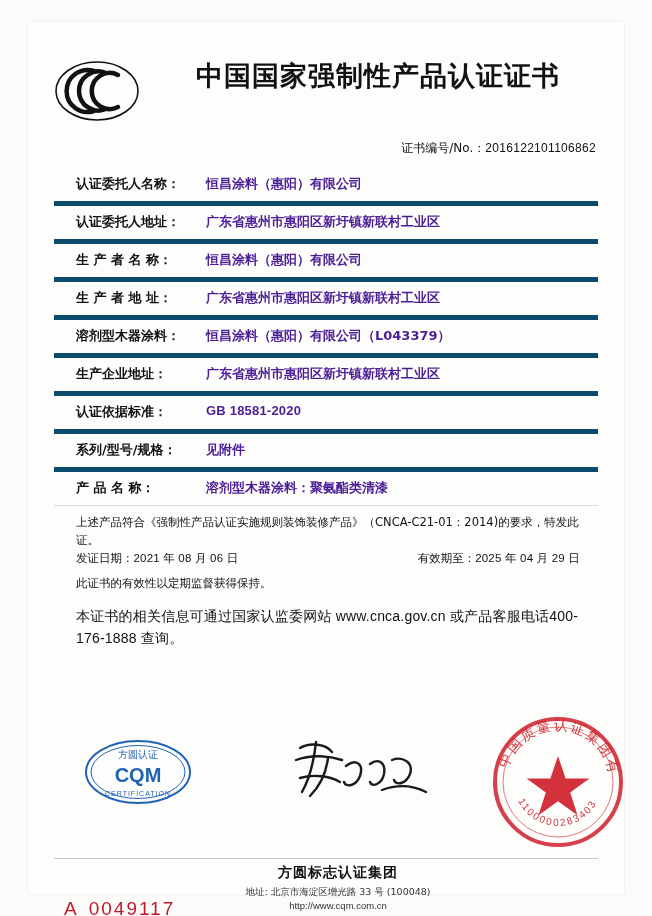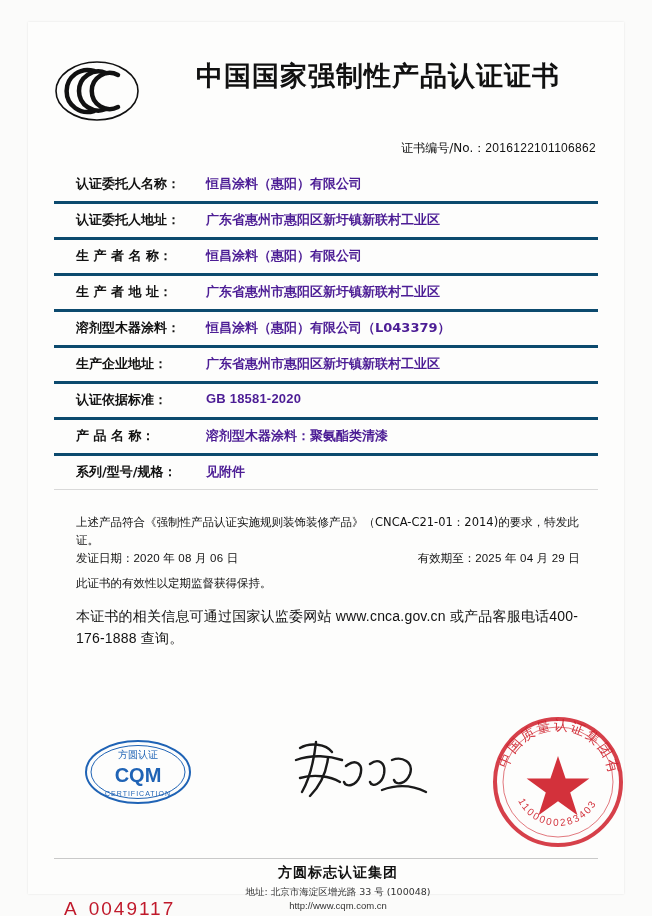--- a/index.html
+++ b/index.html
@@ -84,21 +84,21 @@
   
   .fields {
     position: absolute;
     left: 26px;
     top: 146px;
     width: 544px;
   }
   .frow {
     position: relative;
     height: 33px;
-    border-bottom: 3px solid #0c4a6e;
+    border-bottom: 5px solid #0c4a6e;
   }
   .frow:last-child { border-bottom: 1px solid #d9d9d9; }
   .flabel {
     position: absolute;
     left: 22px;
     top: 7px;
     width: 120px;
     font-size: 13px;
     font-weight: bold;
     color: #111;
@@ -253,34 +253,34 @@
       </div>
       <div class="frow">
         <div class="flabel">生产企业地址：</div>
         <div class="fvalue">广东省惠州市惠阳区新圩镇新联村工业区</div>
       </div>
       <div class="frow">
         <div class="flabel">认证依据标准：</div>
         <div class="fvalue mono">GB 18581-2020</div>
       </div>
       <div class="frow">
+        <div class="flabel">系列/型号/规格：</div>
+        <div class="fvalue">见附件</div>
+      </div>
+      <div class="frow">
         <div class="flabel">产 品 名 称：</div>
         <div class="fvalue">溶剂型木器涂料：聚氨酯类清漆</div>
-      </div>
-      <div class="frow">
-        <div class="flabel">系列/型号/规格：</div>
-        <div class="fvalue">见附件</div>
       </div>
     </div>
 
     <div class="statements">
       <div class="st-para">上述产品符合《强制性产品认证实施规则装饰装修产品》（CNCA-C21-01：2014)的要求，特发此证。</div>
       <div class="st-line">
         <span class="left">
-          <span>发证日期：</span><span class="date-val">2020 年 08 月 06 日</span>
+          <span>发证日期：</span><span class="date-val">2021 年 08 月 06 日</span>
         </span>
         <span class="right">
           <span>有效期至：</span><span class="date-val">2025 年 04 月 29 日</span>
         </span>
       </div>
       <div>此证书的有效性以定期监督获得保持。</div>
       <div class="st-note url-ref">本证书的相关信息可通过国家认监委网站 www.cnca.gov.cn 或产品客服电话400-176-1888 查询。</div>
     </div>
 
     <div class="cqm-logo">

